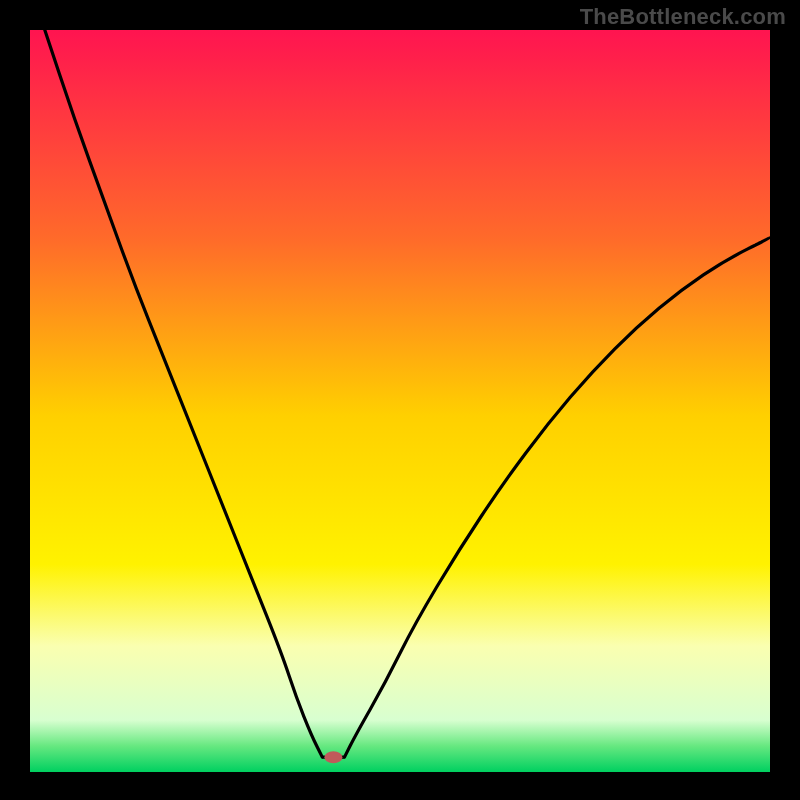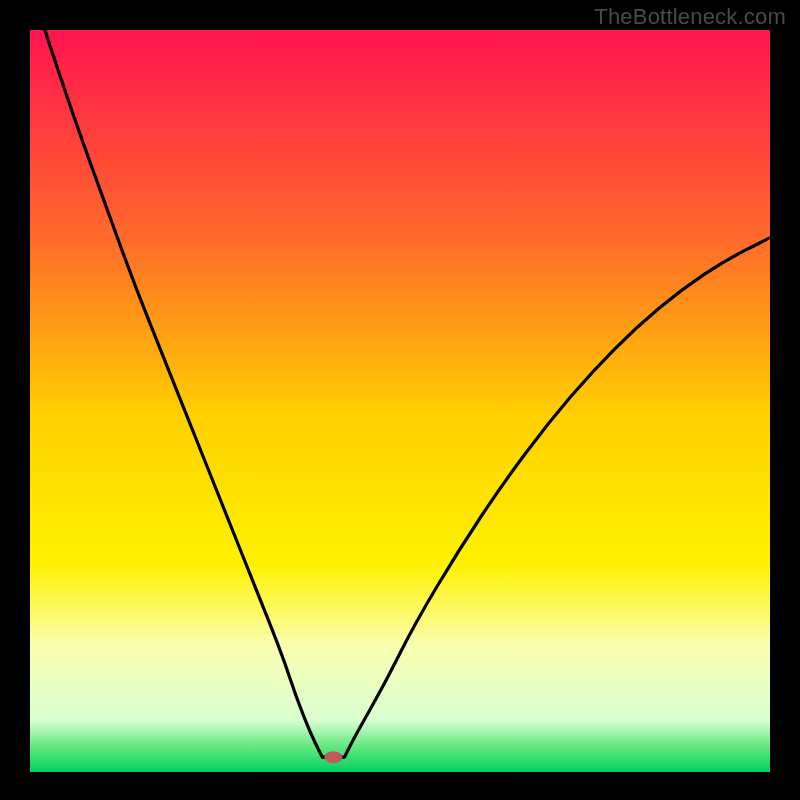--- a/index.html
+++ b/index.html
@@ -16,21 +16,21 @@
     width: 800px;
     height: 800px;
     background: #000;
   }
   .watermark {
     position: absolute;
     top: 4px;
     right: 14px;
     color: #4a4a4a;
     font-size: 22px;
-    font-weight: 400;
+    font-weight: 700;
     letter-spacing: 0.2px;
     z-index: 10;
   }
   svg {
     display: block;
   }
 </style>
 </head>
 <body>
 

